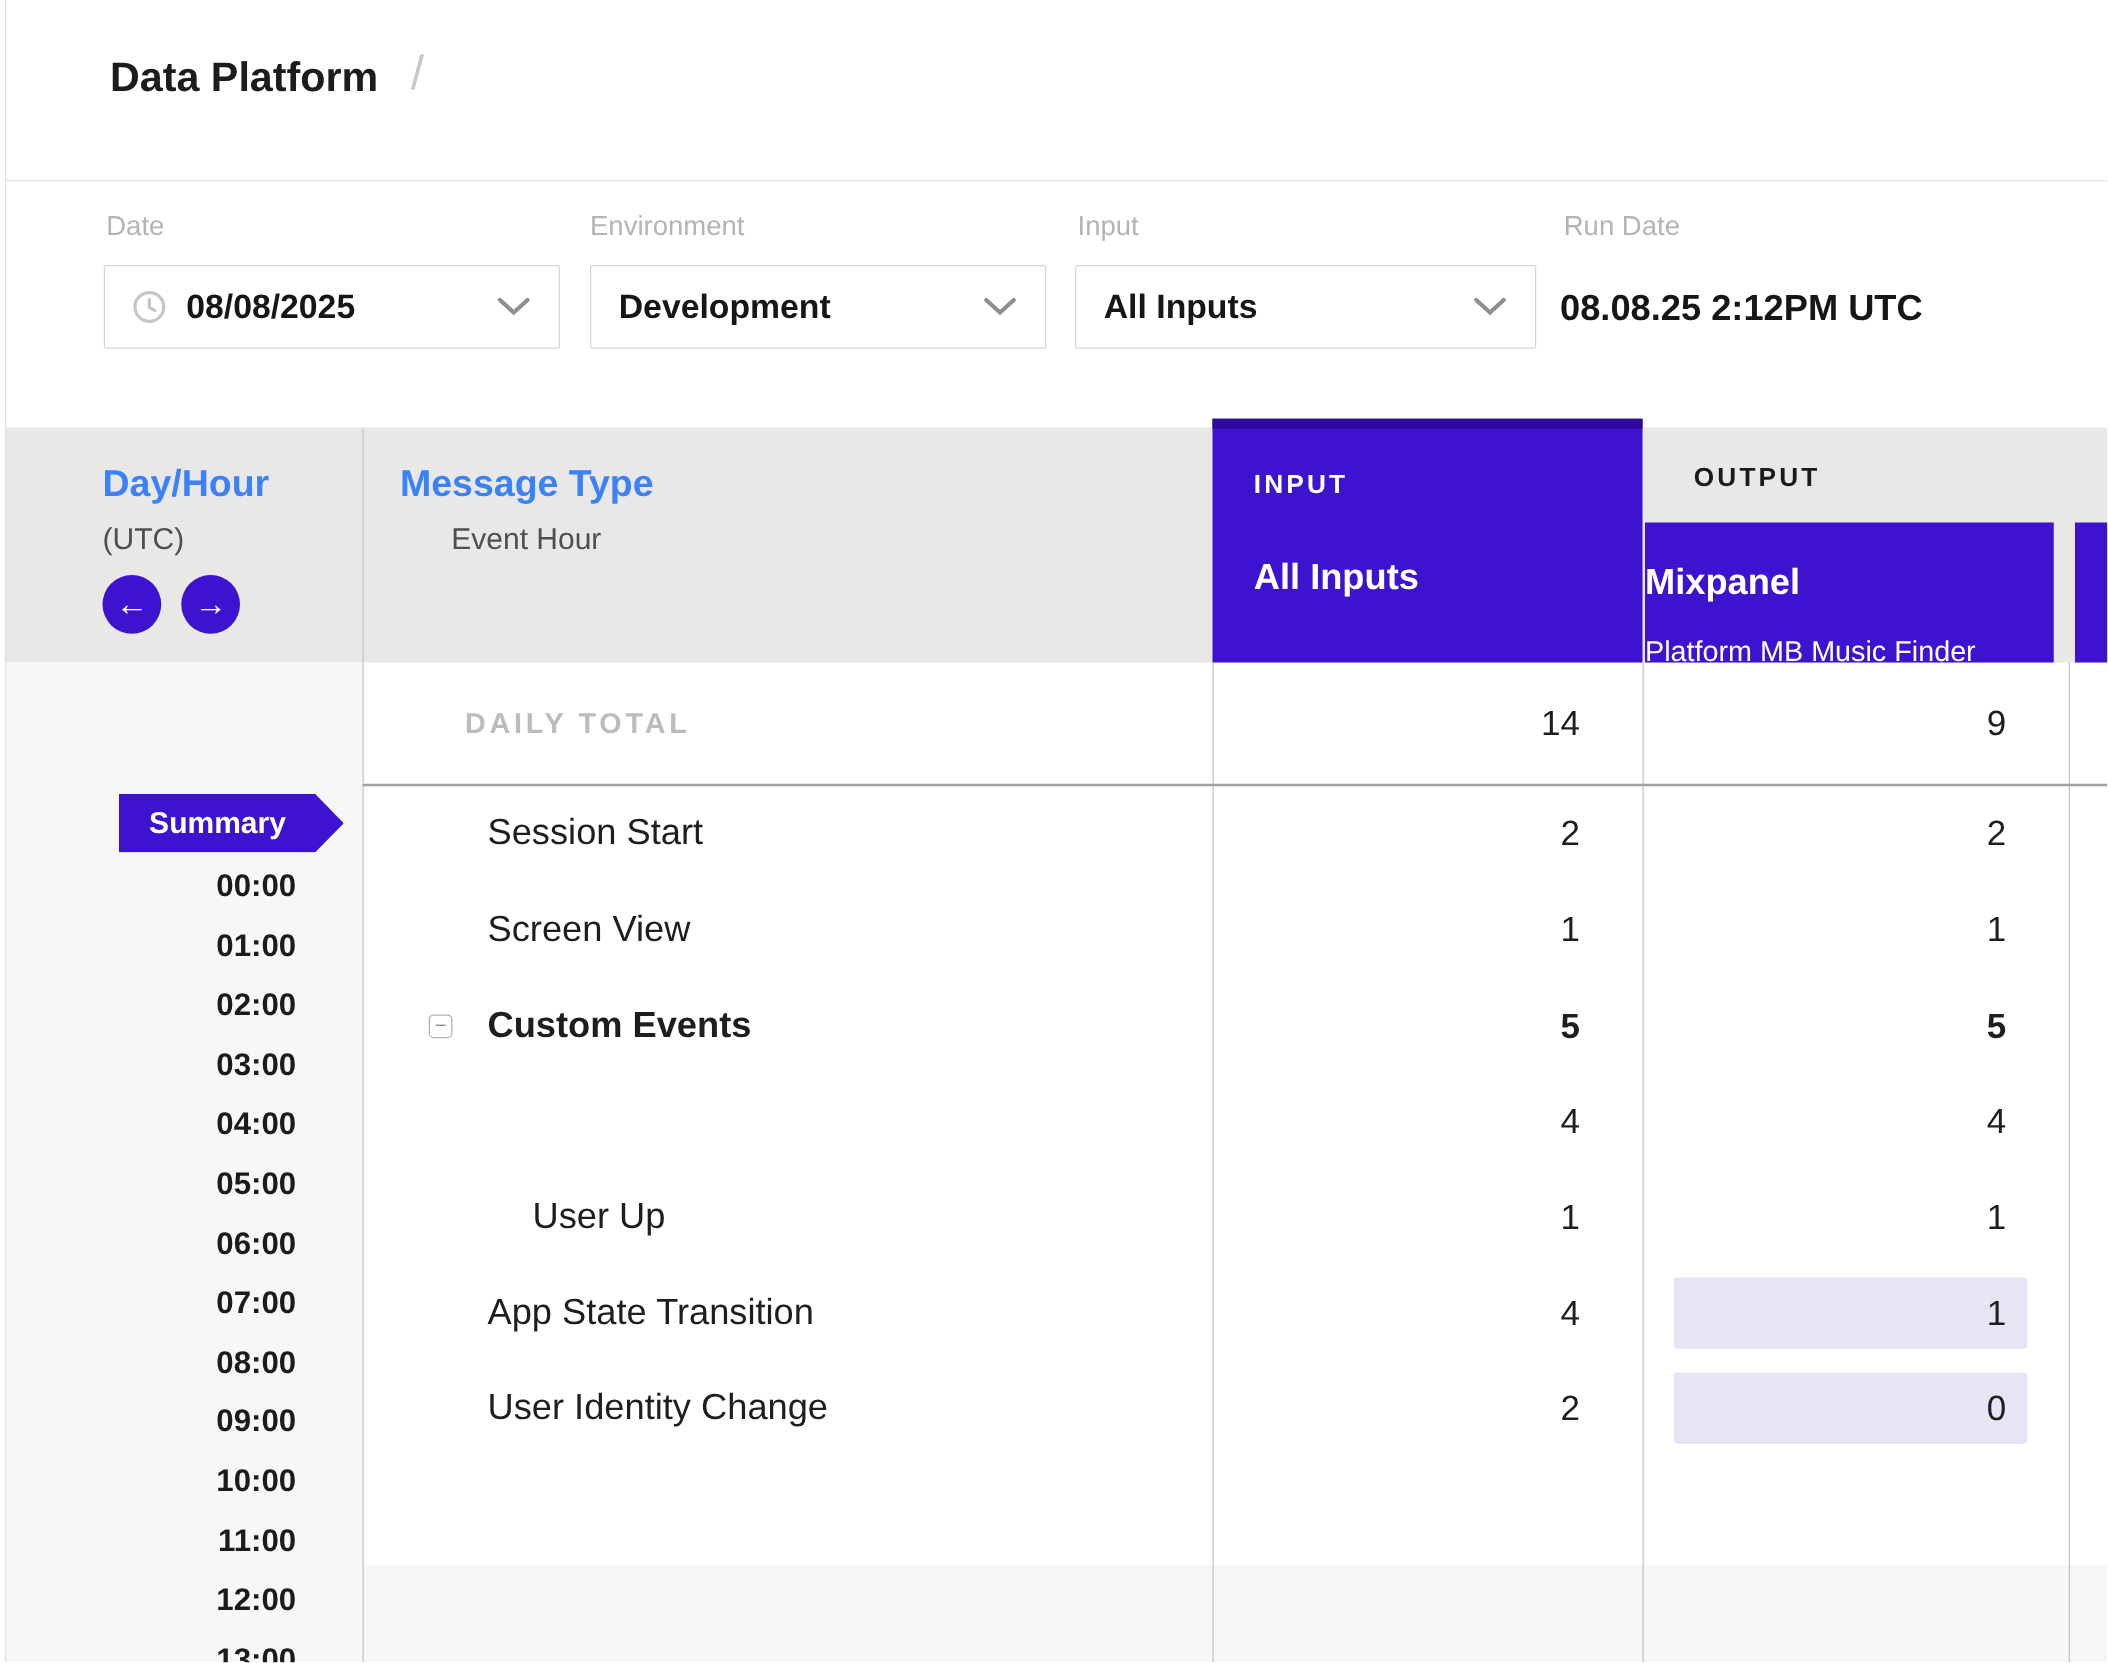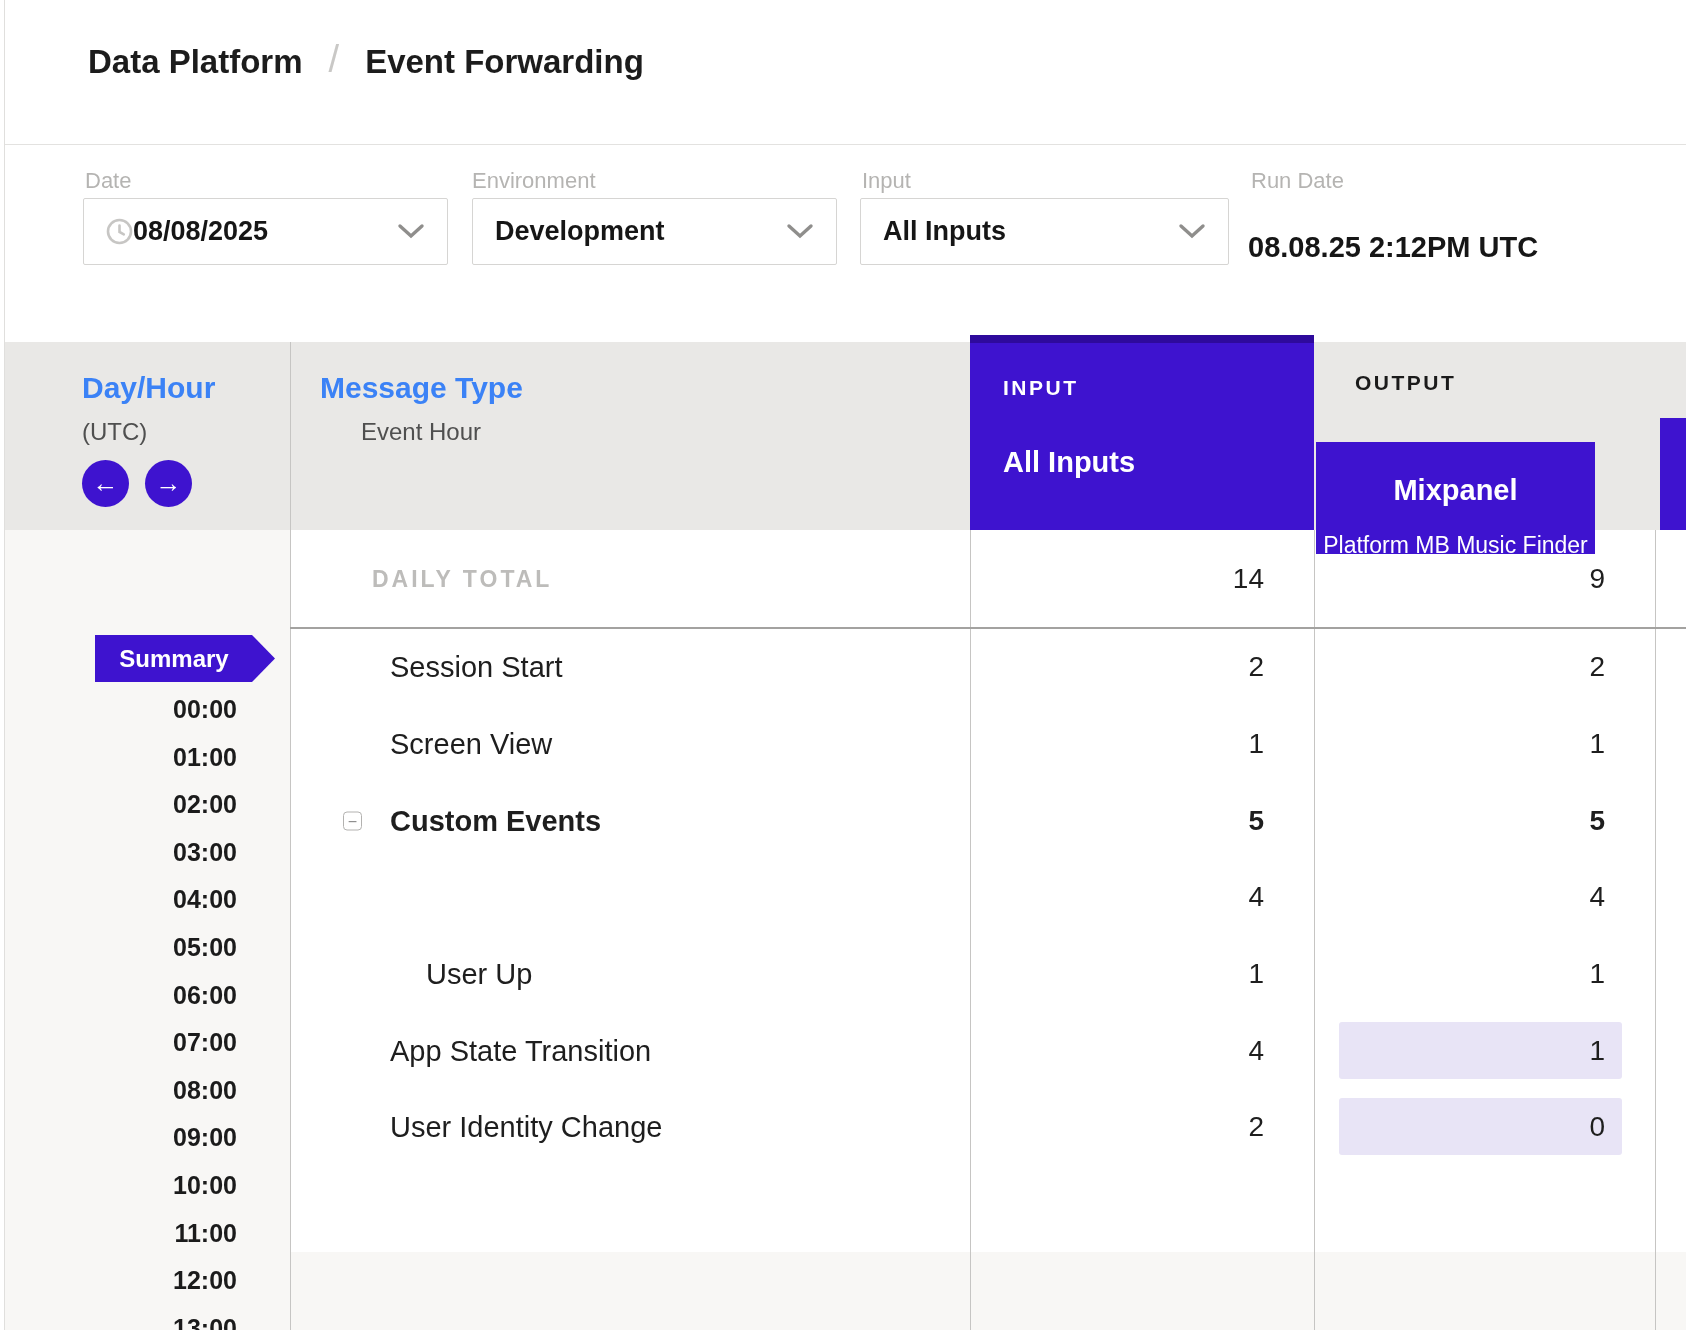--- a/index.html
+++ b/index.html
@@ -10,41 +10,41 @@
   .abs{position:absolute;}
 
   
   .topbar{left:0;top:0;width:1686px;height:144px;background:#fff;}
   .topdivider{left:0;top:144px;width:1686px;height:1px;background:#e3e2e0;}
   .breadcrumb{left:88px;top:40px;display:flex;align-items:center;gap:26px;font-size:33px;font-weight:600;color:#1c1c1c;}
   .crumb-sep{color:#c9c8c6;font-weight:300;font-size:38px;transform:translateY(-2px);}
 
   
   .flabel{top:168px;font-size:22px;color:#b5b4b2;}
-  .fbox{top:198px;height:67px;box-sizing:border-box;border:1px solid #d6d5d3;border-radius:2px;
-        background:#fff;display:flex;align-items:center;padding:0 22px;gap:0;}
+  .fbox{top:212px;height:67px;box-sizing:border-box;border:1px solid #d6d5d3;border-radius:2px;
+        background:#fff;display:flex;align-items:center;padding:0 22px;gap:16px;}
   .fbox .val{font-size:27px;font-weight:600;color:#161616;flex:1;}
   .chev{flex:none;display:flex;align-items:center;}
   .rundate{top:231px;left:1248px;font-size:29px;font-weight:700;color:#161616;}
 
   
   .headband{left:0;top:342px;width:1686px;height:188px;background:var(--header-gray,#e9e8e6);}
   .hd-title{font-size:30px;font-weight:700;color:#3b82f6;}
   .hd-sub{font-size:24px;color:#4f4f4f;}
   .kicker{font-size:21px;font-weight:700;letter-spacing:2.5px;color:#1b1b1b;}
 
   .nav-btn{width:47px;height:47px;border-radius:50%;background:var(--accent,#3e13cf);border:none;
            display:flex;align-items:center;justify-content:center;color:#fff;font-size:26px;cursor:pointer;padding:0;}
 
   .input-panel{left:970px;top:335px;width:344px;height:195px;box-sizing:border-box;
                background:var(--accent,#3e13cf);border-top:8px solid var(--accent-dark,#2e0a9c);}
   .input-panel .kicker{position:absolute;left:33px;top:33px;color:#fff;}
   .input-panel .panel-title{position:absolute;left:33px;top:103px;font-size:29px;font-weight:700;color:#fff;}
 
-  .mix-panel{left:1316px;top:442px;width:279px;height:112px;background:var(--accent,#3e13cf);color:#fff;text-align:center;}
+  .mix-panel{left:1316px;top:418px;width:327px;height:112px;background:var(--accent,#3e13cf);color:#fff;}
   .mix-panel .panel-title{position:absolute;left:0;width:100%;top:32px;font-size:29px;font-weight:700;}
   .mix-panel .panel-sub{position:absolute;left:0;width:100%;top:90px;font-size:23px;}
   .next-panel{left:1660px;top:418px;width:26px;height:112px;background:var(--accent,#3e13cf);}
 
   
   .leftcol{left:0;top:530px;width:290px;height:800px;background:var(--panel-light,#f8f7f5);}
   .bottomstrip{left:290px;top:1252px;width:1396px;height:78px;background:var(--panel-light,#f8f7f5);}
   .vline{width:1px;background:#c6c5c3;}
   .totalrow{left:290px;top:530px;width:1396px;height:98px;}
   .totalrow .tlabel{position:absolute;left:82px;top:50%;transform:translateY(-50%);
@@ -76,21 +76,20 @@
 </style>
 </head>
 <body>
 
 <div class="page">
 
   <div class="abs topbar"></div>
   <div class="abs breadcrumb">
     <span>Data Platform</span>
     <span class="crumb-sep">/</span>
-    <span>Event Forwarding</span>
   </div>
   <div class="abs topdivider"></div>
 
   <div class="abs flabel" style="left:85px">Date</div>
   <div class="abs fbox" style="left:83px;width:365px">
     <span class="chev">
       <svg width="27" height="27" viewBox="0 0 27 27">
           <circle cx="13.5" cy="13.5" r="11.5" fill="none" stroke="#c7c6c4" stroke-width="2.6"></circle>
           <path d="M13.5 7.5 V14 L17.8 16.3" fill="none" stroke="#c7c6c4" stroke-width="2.6" stroke-linecap="round"></path>
         </svg>

